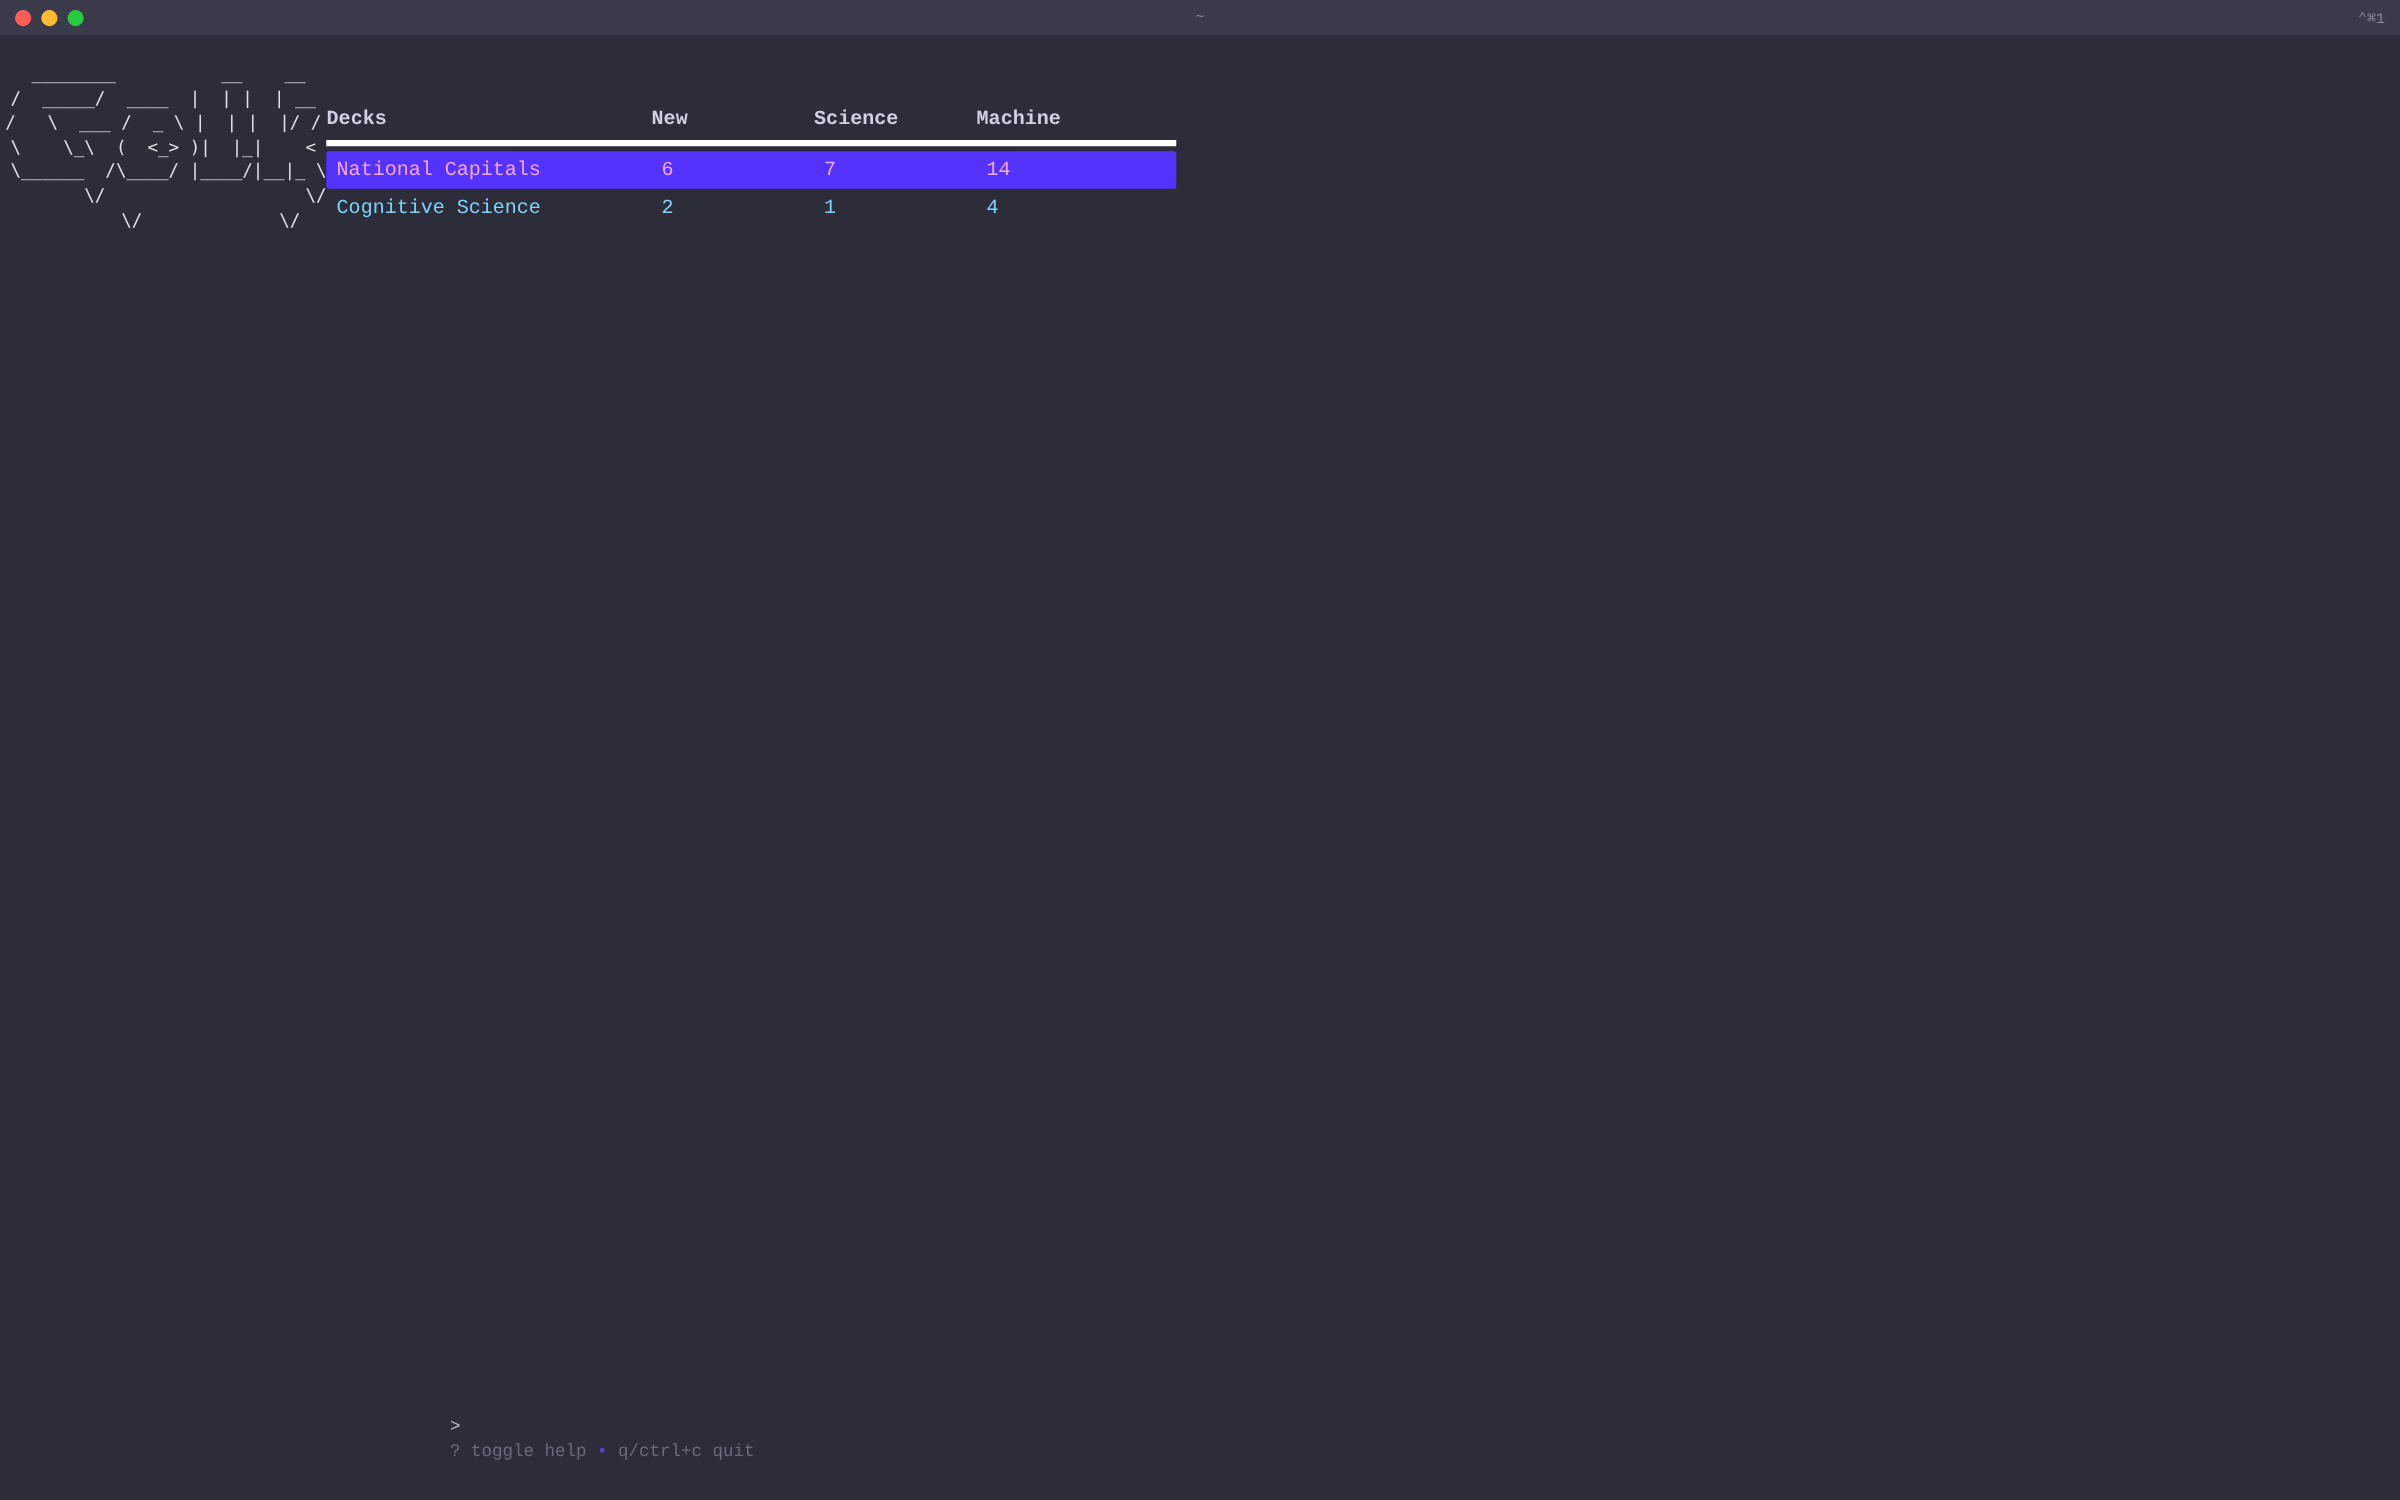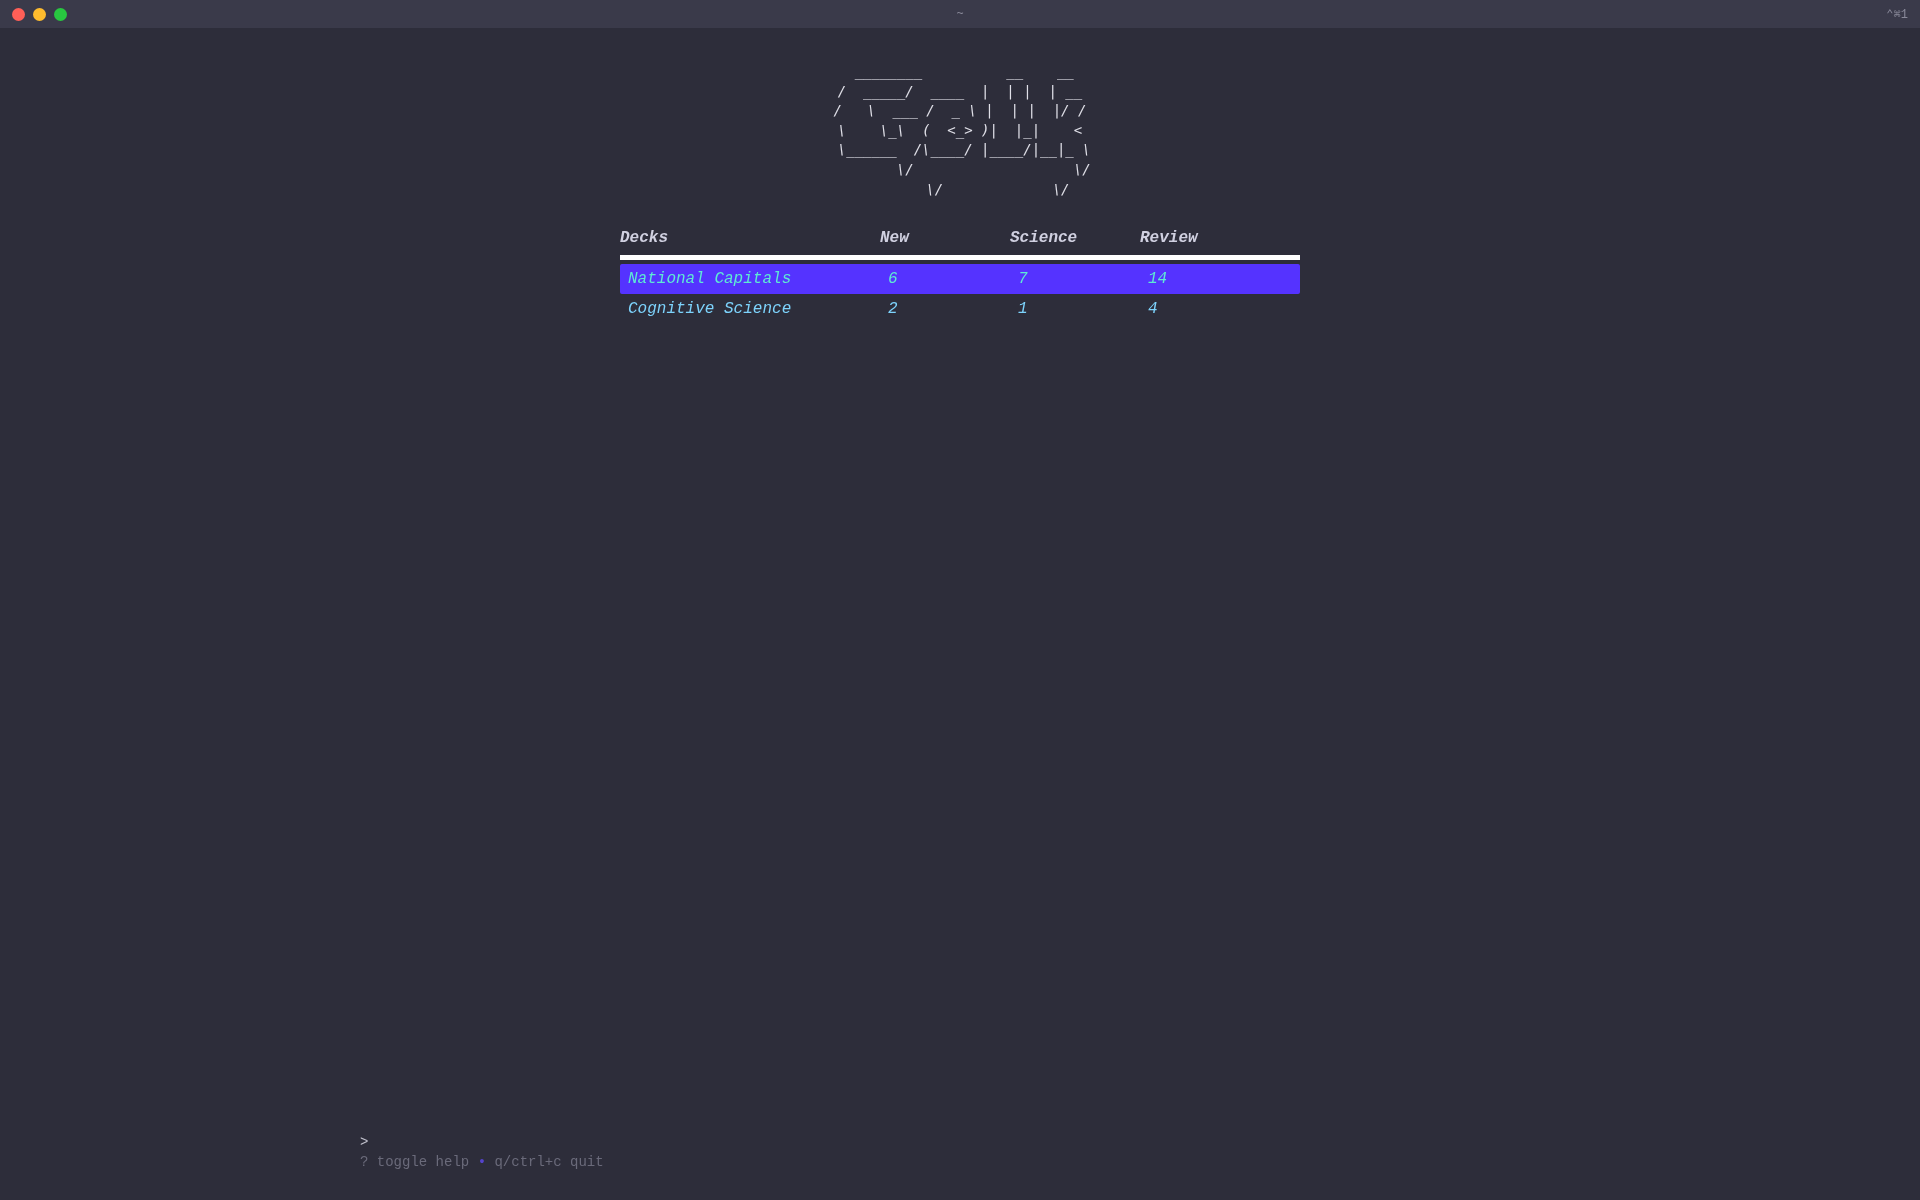--- a/index.html
+++ b/index.html
@@ -63,24 +63,23 @@
     .titlebar-shortcut {
       position: absolute;
       right: 12px;
       color: #8a8a9a;
       font-size: 12px;
       font-family: 'Courier New', Courier, monospace;
     }
 
     .main-content {
       display: flex;
-      flex-direction: column;
+      flex-direction: row;
       align-items: center;
-      padding-top: 34px;
-      font-style: italic;
+      padding-top: 22px;
     }
 
     .ascii-logo {
       color: #e0e0e8;
       font-size: 14px;
       line-height: 1.4;
       white-space: pre;
       text-align: center;
       margin-bottom: 30px;
       letter-spacing: 0;
@@ -117,21 +116,21 @@
       border-radius: 2px;
     }
 
     .table-cell {
       font-size: 16px;
       font-family: 'Courier New', Courier, monospace;
       color: #e0e0e8;
     }
 
     .table-row.selected .table-cell {
-      color: #5eead4;
+      color: #f9a8d4;
     }
 
     .table-row:not(.selected) .table-cell {
       color: #7dd3fc;
     }
 
     .bottom-bar {
       position: absolute;
       bottom: 30px;
       left: 360px;
@@ -177,21 +176,21 @@
  \______  /\____/ |____/|__|_ \
         \/                   \/
          \/             \/</pre>
 
   <div class="deck-table">
 
     <div class="table-header">
       <div class="table-header-cell">Decks</div>
       <div class="table-header-cell">New</div>
       <div class="table-header-cell">Science</div>
-      <div class="table-header-cell">Review</div>
+      <div class="table-header-cell">Machine</div>
     </div>
 
     <div class="table-row selected">
       <div class="table-cell">National Capitals</div>
       <div class="table-cell">6</div>
       <div class="table-cell">7</div>
       <div class="table-cell">14</div>
     </div>
 
     <div class="table-row">

